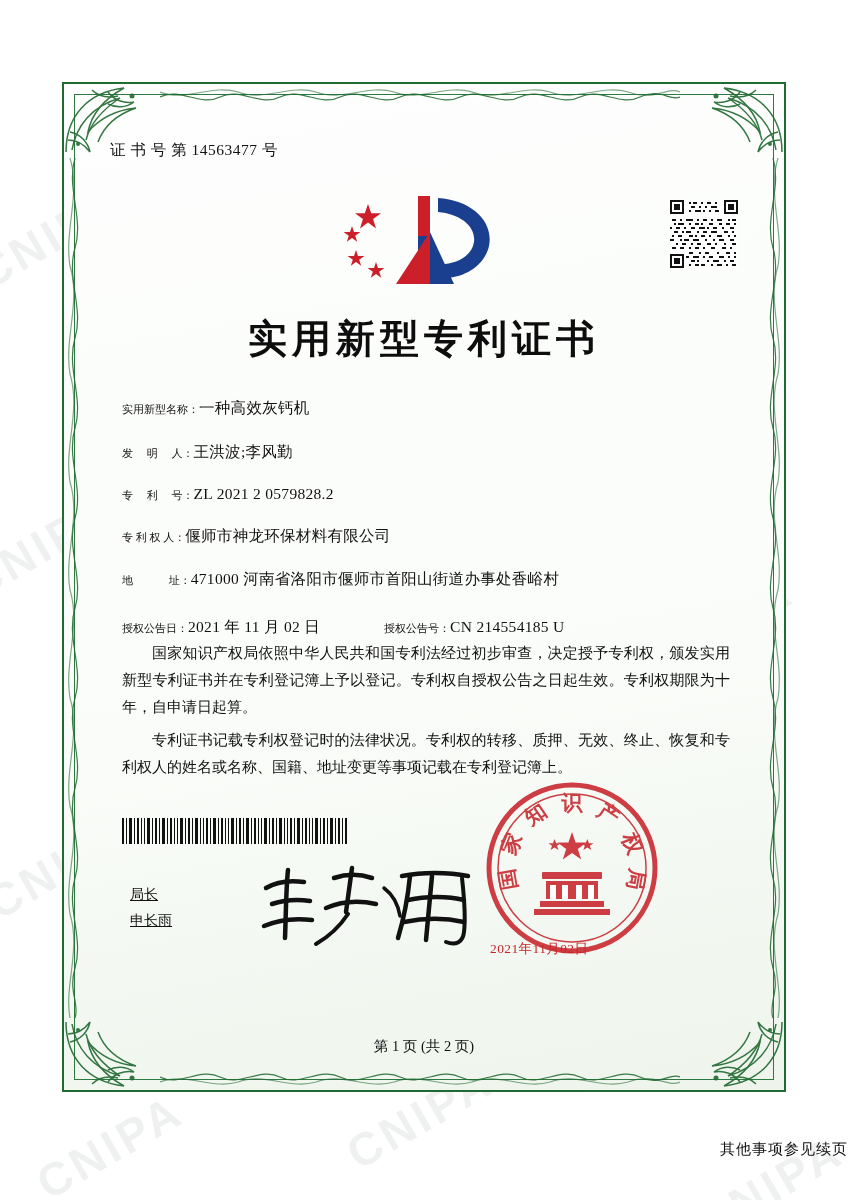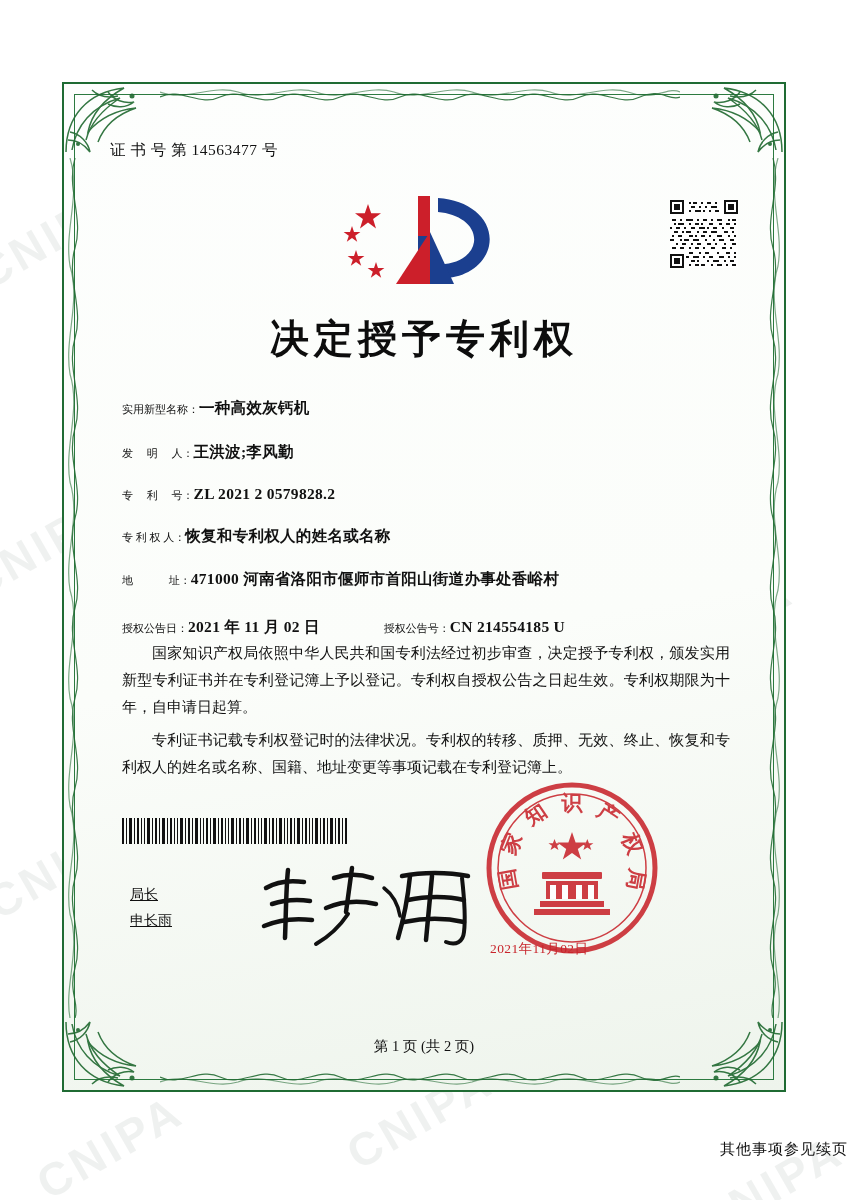--- a/index.html
+++ b/index.html
@@ -150,21 +150,20 @@
     color: #111;
   }
   .field-label {
     display: inline-block;
     white-space: pre;
     font-size: 11px;
   }
   .field-value {
     font-size: 15.5px;
     letter-spacing: .3px;
-    font-weight: bold;
   }
   .field-row.two-col .second-label {
     margin-left: 64px;
     margin-top: 8px;
   }
 
   .paragraphs {
     position: absolute;
     left: 12px;
     right: 8px;
@@ -484,38 +483,38 @@
 
         <g fill="#cc1f2a">
           <polygon points="34,12 37.2,21.2 47,21.2 39.1,27 42,36.4 34,30.6 26,36.4 28.9,27 21,21.2 30.8,21.2"></polygon>
           <polygon points="18,34 20,40 26.4,40 21.2,43.8 23.2,49.8 18,46 12.8,49.8 14.8,43.8 9.6,40 16,40"></polygon>
           <polygon points="22,58 24,64 30.4,64 25.2,67.8 27.2,73.8 22,70 16.8,73.8 18.8,67.8 13.6,64 20,64"></polygon>
           <polygon points="42,70 44,76 50.4,76 45.2,79.8 47.2,85.8 42,82 36.8,85.8 38.8,79.8 33.6,76 40,76"></polygon>
         </g>
       </svg>
     </div>
 
-    <div class="title">决定授予专利权</div>
+    <div class="title">实用新型专利证书</div>
 
     <div class="fields">
       <div class="field-row">
         <span class="field-label">实用新型名称：</span>
         <span class="field-value">一种高效灰钙机</span>
       </div>
       <div class="field-row">
         <span class="field-label">发　 明 　人：</span>
         <span class="field-value">王洪波;李风勤</span>
       </div>
       <div class="field-row">
         <span class="field-label">专　 利 　号：</span>
         <span class="field-value">ZL 2021 2 0579828.2</span>
       </div>
       <div class="field-row">
         <span class="field-label">专 利 权 人：</span>
-        <span class="field-value">恢复和专利权人的姓名或名称</span>
+        <span class="field-value">偃师市神龙环保材料有限公司</span>
       </div>
       <div class="field-row">
         <span class="field-label">地　　　 址：</span>
         <span class="field-value">471000 河南省洛阳市偃师市首阳山街道办事处香峪村</span>
       </div>
       <div class="field-row two-col">
         <span class="field-label">授权公告日：</span>
         <span class="field-value">2021 年 11 月 02 日</span>
         <span class="field-label second-label">授权公告号：</span>
         <span class="field-value">CN 214554185 U</span>

